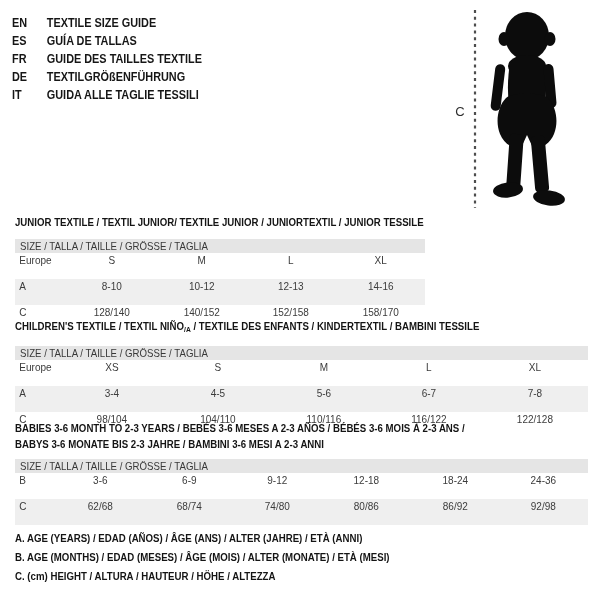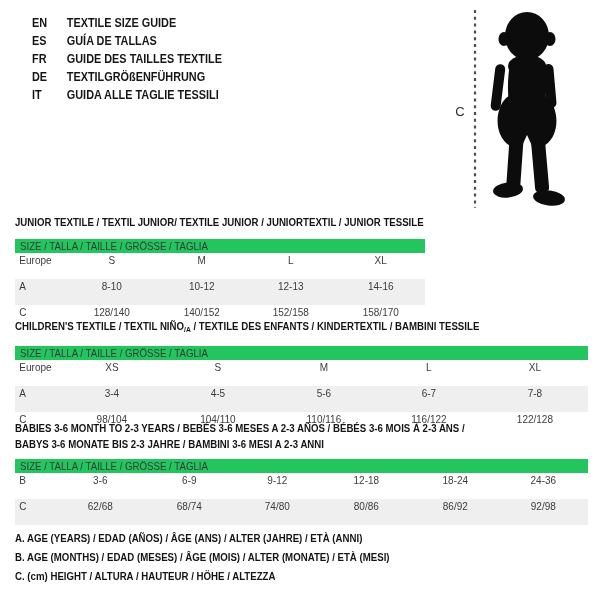--- a/index.html
+++ b/index.html
@@ -2,21 +2,21 @@
 <html><head>
 <meta charset="utf-8">
 <style>
   html,body { margin:0; padding:0; background:#ffffff; }
   .page {
     position:relative; width:600px; height:600px; background:#ffffff;
     font-family:"Liberation Sans", sans-serif; color:#1c1c1c; overflow:hidden;
   }
 
   
-  .langs { position:absolute; left:32px; top:14px; }
+  .langs { position:absolute; left:12px; top:14px; }
   .lang-row {
     display:flex; height:18px; line-height:18px;
     font-weight:700; font-size:12.5px; white-space:nowrap;
     transform:scaleX(0.87); transform-origin:0 50%; color:#161616;
   }
   .lang-code { width:40px; }
 
   
   .figure-svg { position:absolute; left:448px; top:6px; }
   .figure-label {
@@ -29,21 +29,21 @@
     position:absolute; left:15px; font-weight:700; font-size:11.5px;
     white-space:nowrap; color:#141414;
     transform:scaleX(0.84); transform-origin:0 50%;
   }
   .heading-2l { line-height:16px; transform-origin:0 0; }
   .sub { font-size:8px; vertical-align:-2px; }
 
   
   .tbl { position:absolute; left:15px; font-size:11.5px; color:#3b3b3b; }
   .tbl-bar {
-    height:14px; line-height:14px; background:#22c55e; color:#383838;
+    height:14px; line-height:14px; background:#e5e5e5; color:#383838;
     padding-left:5px; box-sizing:border-box; white-space:nowrap;
   }
   .tbl-bar span { display:inline-block; transform:scaleX(0.84); transform-origin:0 50%; }
   .row { display:grid; height:26px; line-height:14px; }
   .row.alt { background:#efefef; }
   .g0 { grid-template-columns:52px repeat(4,1fr); }
   .g1 { grid-template-columns:44px repeat(5,1fr); }
   .g2 { grid-template-columns:41px repeat(6,1fr); }
   .cell { text-align:center; white-space:nowrap; transform:scaleX(0.87); }
   .cell.c0 { text-align:left; padding-left:5px; transform-origin:0 50%; }

